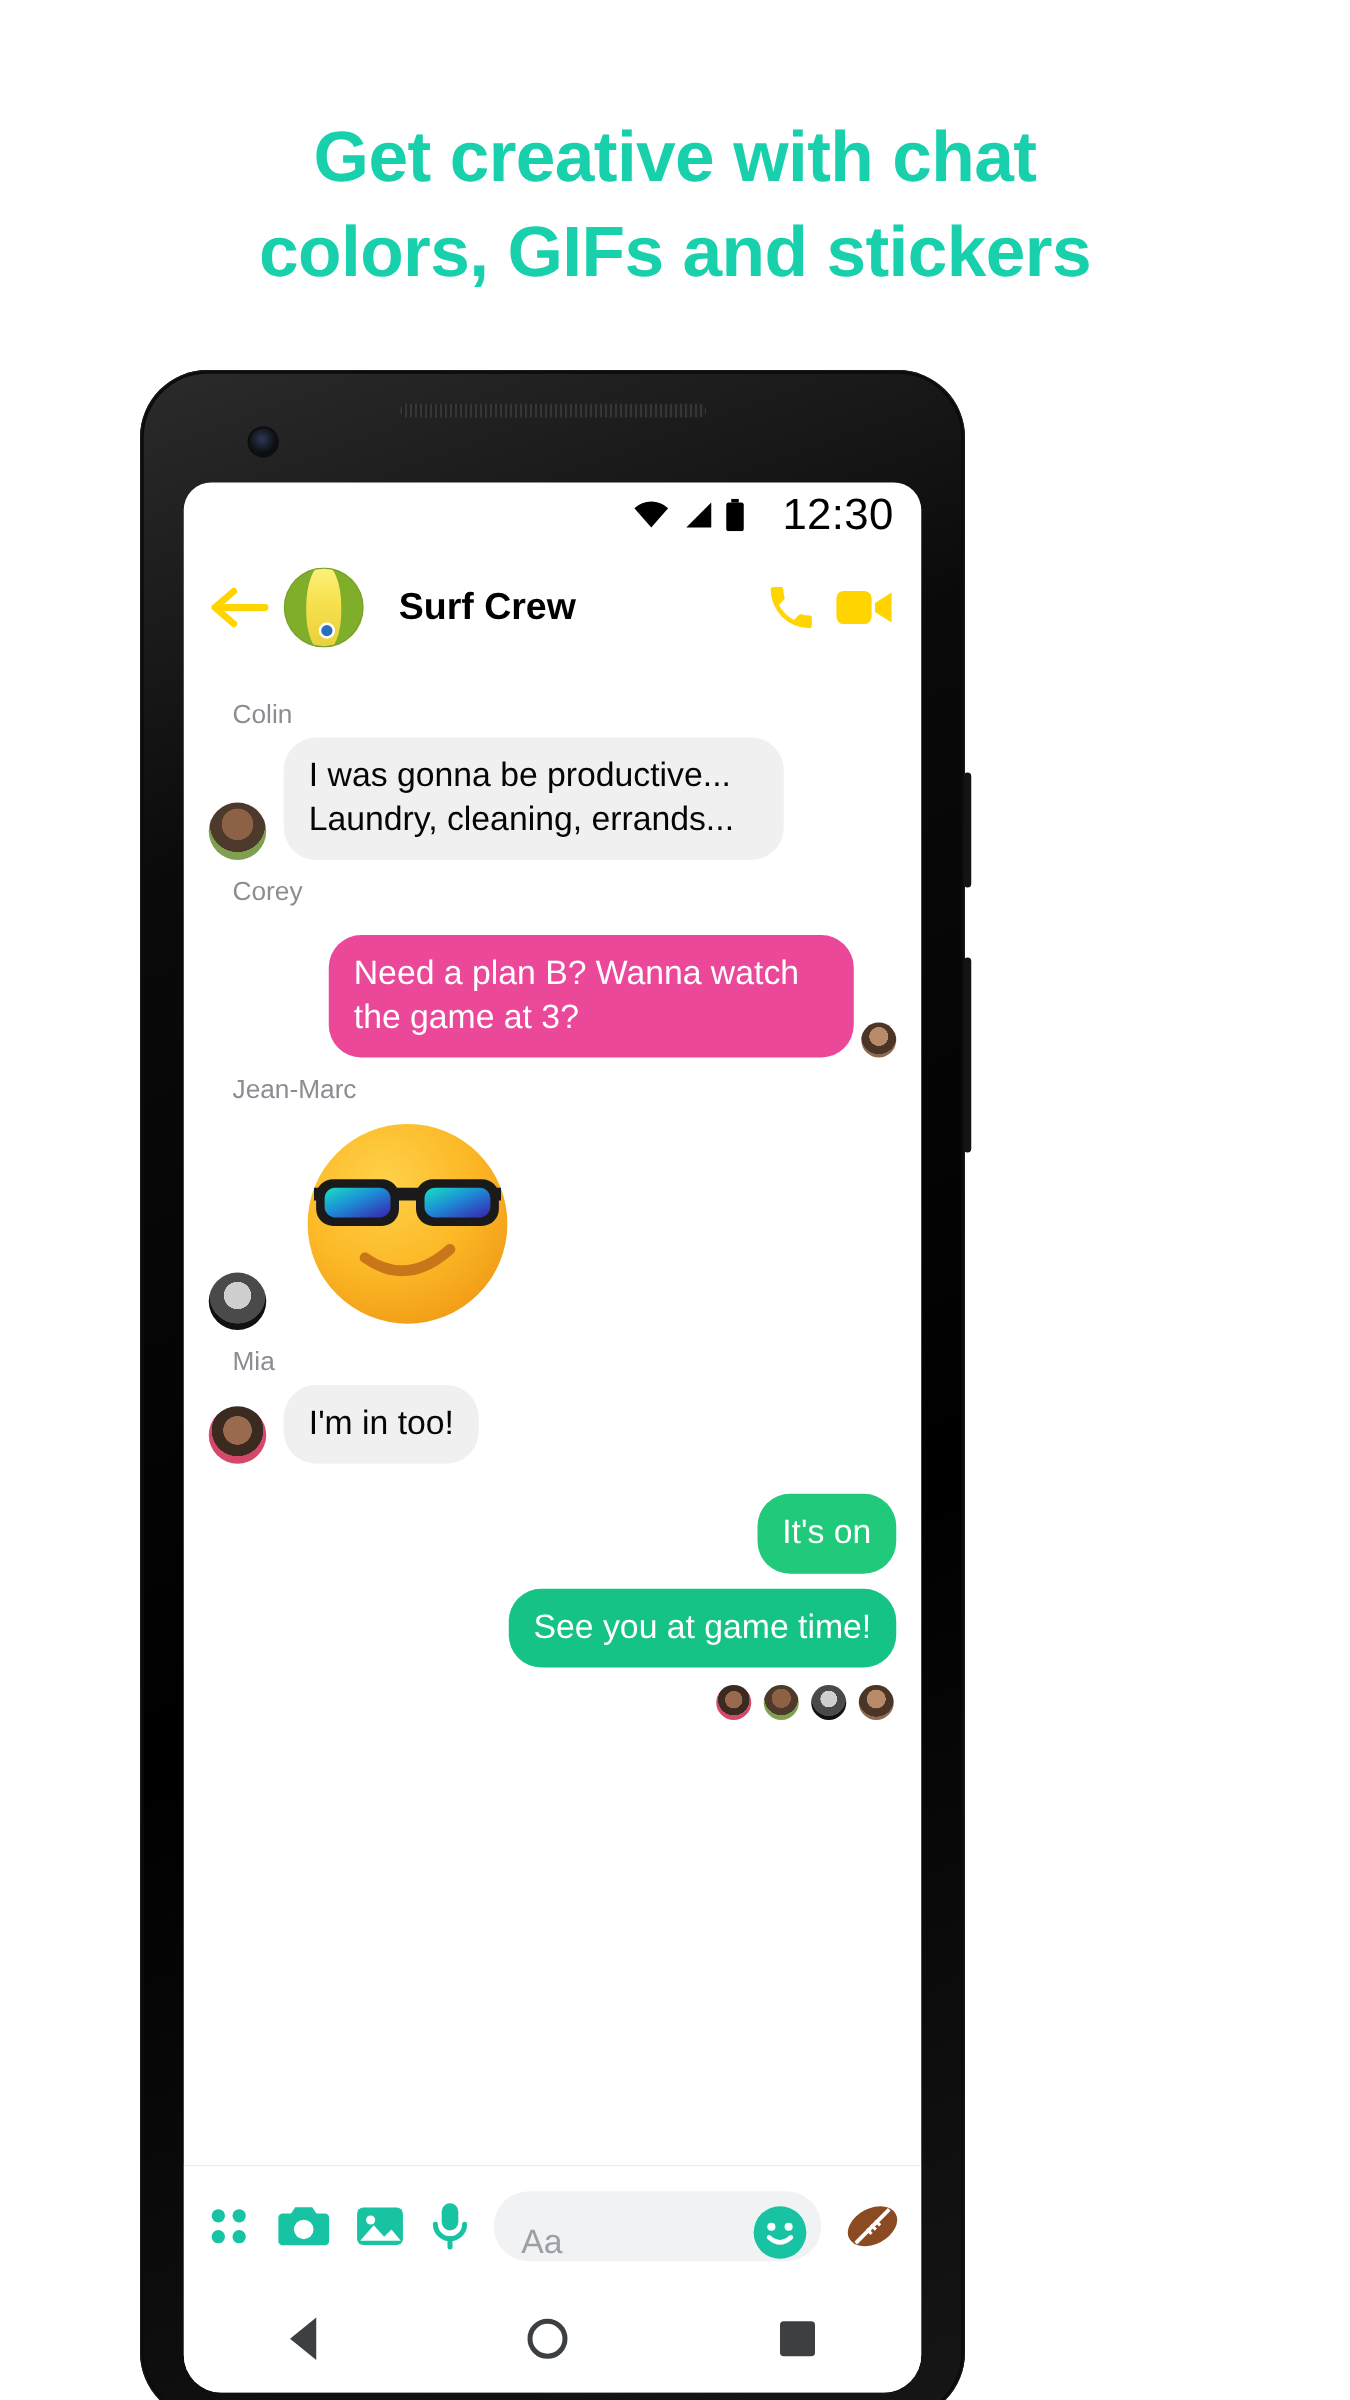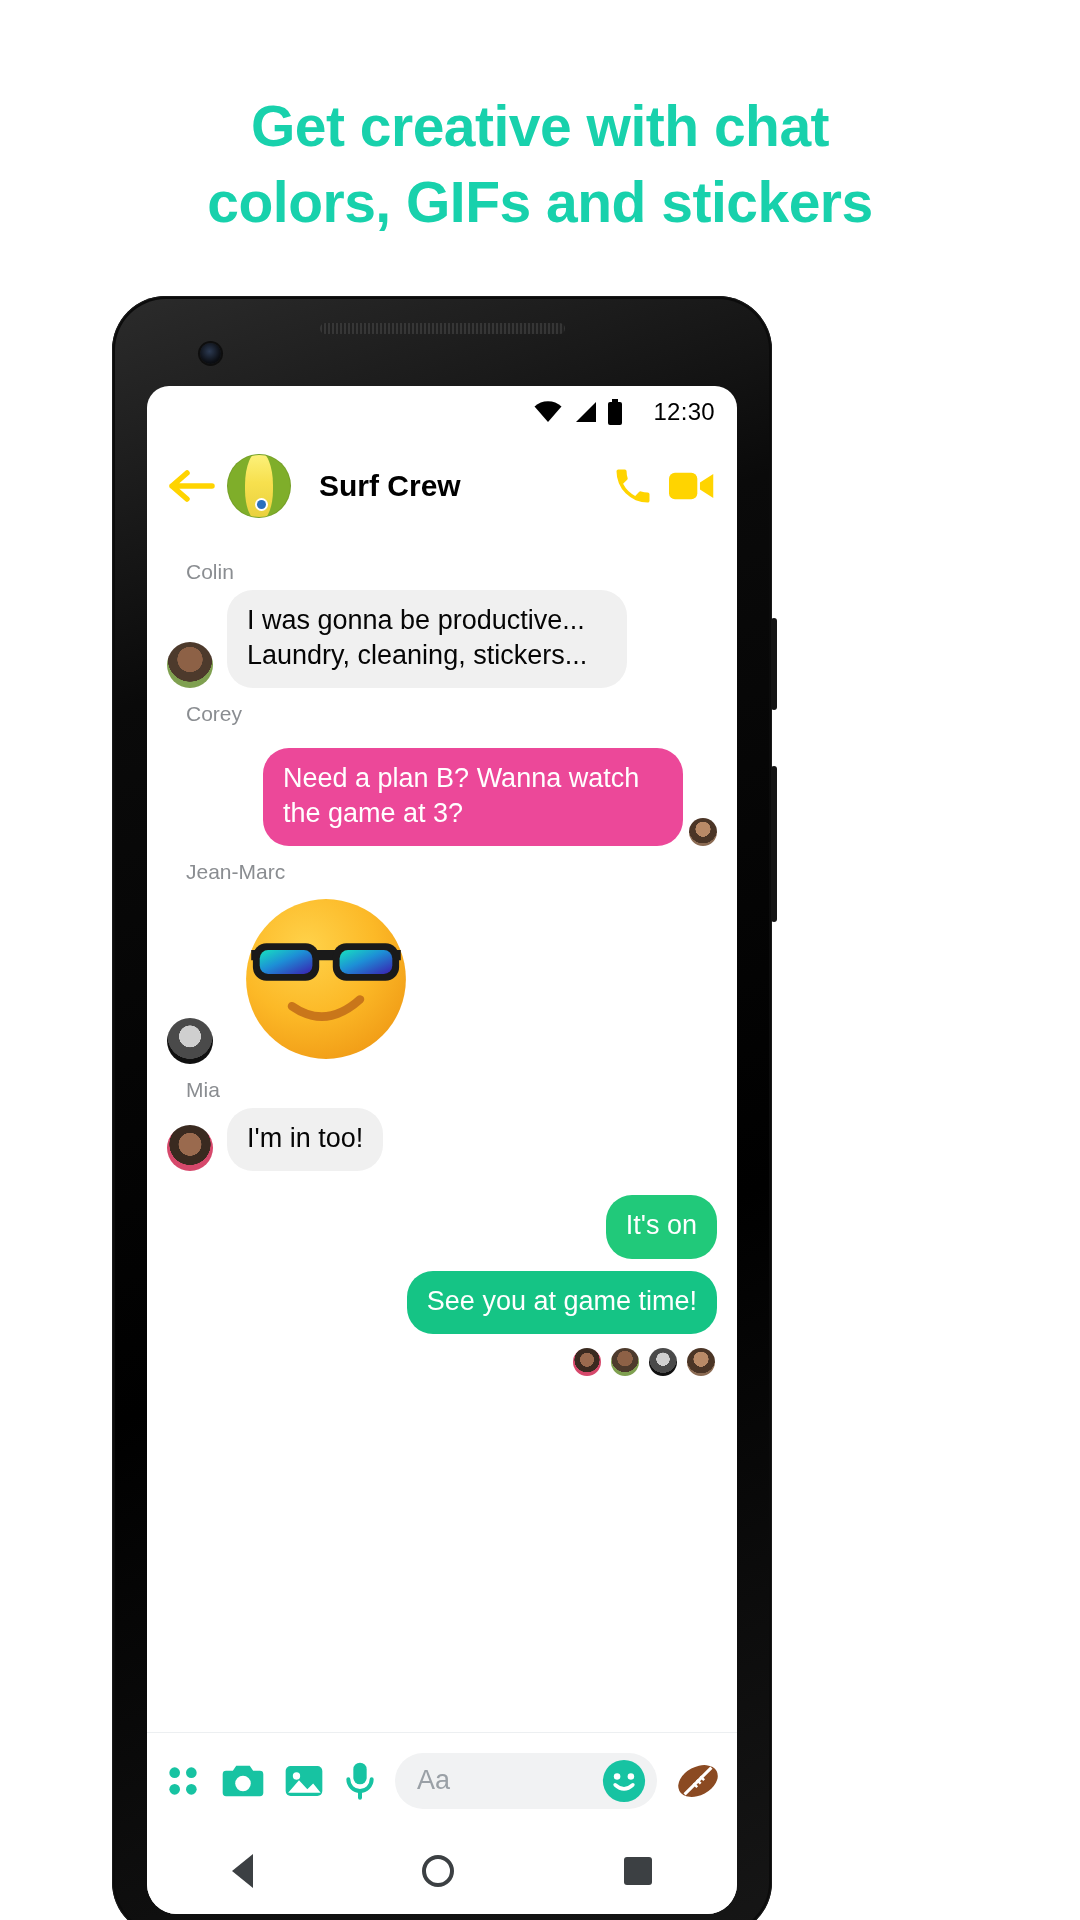--- a/index.html
+++ b/index.html
@@ -60,21 +60,21 @@
     border-radius: 22px 22px 30px 30px;
     overflow: hidden;
   }
 
   
   .statusbar {
     height: 52px; display: flex; align-items: center; justify-content: flex-end;
     padding: 0 22px 0 0; gap: 9px;
   }
   .sb-icon { display: block; }
-  .sb-time { font-size: 24px; font-weight: 500; color: #000; margin-left: 21px; letter-spacing: .3px; }
+  .sb-time { font-size: 35px; font-weight: 500; color: #000; margin-left: 21px; letter-spacing: .3px; }
 
   
   .chat-header {
     height: 96px; display: flex; align-items: center; padding: 0 22px 0 18px; gap: 0;
   }
   .back-arrow { width: 52px; height: 42px; flex: none; }
   .grp-avatar {
     width: 64px; height: 64px; border-radius: 50%; flex: none; margin-left: 10px;
     background: radial-gradient(circle at 50% 55%, #f2e24a 0 26%, #7fae2a 27% 100%);
     position: relative; overflow: hidden;
@@ -123,21 +123,21 @@
   
   .composer {
     position: absolute; left:0; right:0; bottom: 86px;
     height: 96px; border-top: 1px solid #eceff1;
     display:flex; align-items:center; padding: 0 16px; gap: 18px;
     background: #fff;
   }
   .comp-ic { flex: none; }
   .input-pill {
     flex: 1; height: 56px; border-radius: 28px; background: #f1f2f3;
-    display:flex; align-items:center; padding: 0 10px 0 22px; gap: 8px;
+    display:flex; align-items:flex-end; padding: 0 10px 0 22px; gap: 8px;
   }
   .input-pill .ph { flex:1; font-size: 27px; color: #9aa0a6; }
   .ball { width: 46px; height: 46px; flex:none; }
 
   
   .navbar {
     position: absolute; left:0; right:0; bottom:0; height: 86px;
     display:flex; align-items:center; justify-content:space-around; background:#fff;
   }
   .nav-tri { width:0; height:0; border-top:17px solid transparent; border-bottom:17px solid transparent; border-right:21px solid #3c4043; }
@@ -197,21 +197,21 @@
           <rect x="0" y="2.5" width="16" height="15" rx="3.4" fill="#FFD400"></rect>
           <path d="M17.5 8 L25 3.2 L25 16.8 L17.5 12 Z" fill="#FFD400"></path>
         </svg>
       </div>
 
       <div class="messages">
 
         <div class="sender-name">Colin</div>
         <div class="row">
           <div class="av f1"></div>
-          <div class="bubble">I was gonna be productive... Laundry, cleaning, stickers...</div>
+          <div class="bubble">I was gonna be productive... Laundry, cleaning, errands...</div>
         </div>
 
         <div class="sender-name">Corey</div>
 
         <div class="row out" style="margin-top:22px">
           <div class="bubble green">Need a plan B? Wanna watch the game at 3?</div>
           <div class="out-av f5"></div>
         </div>
 
         <div class="sender-name">Jean-Marc</div>

